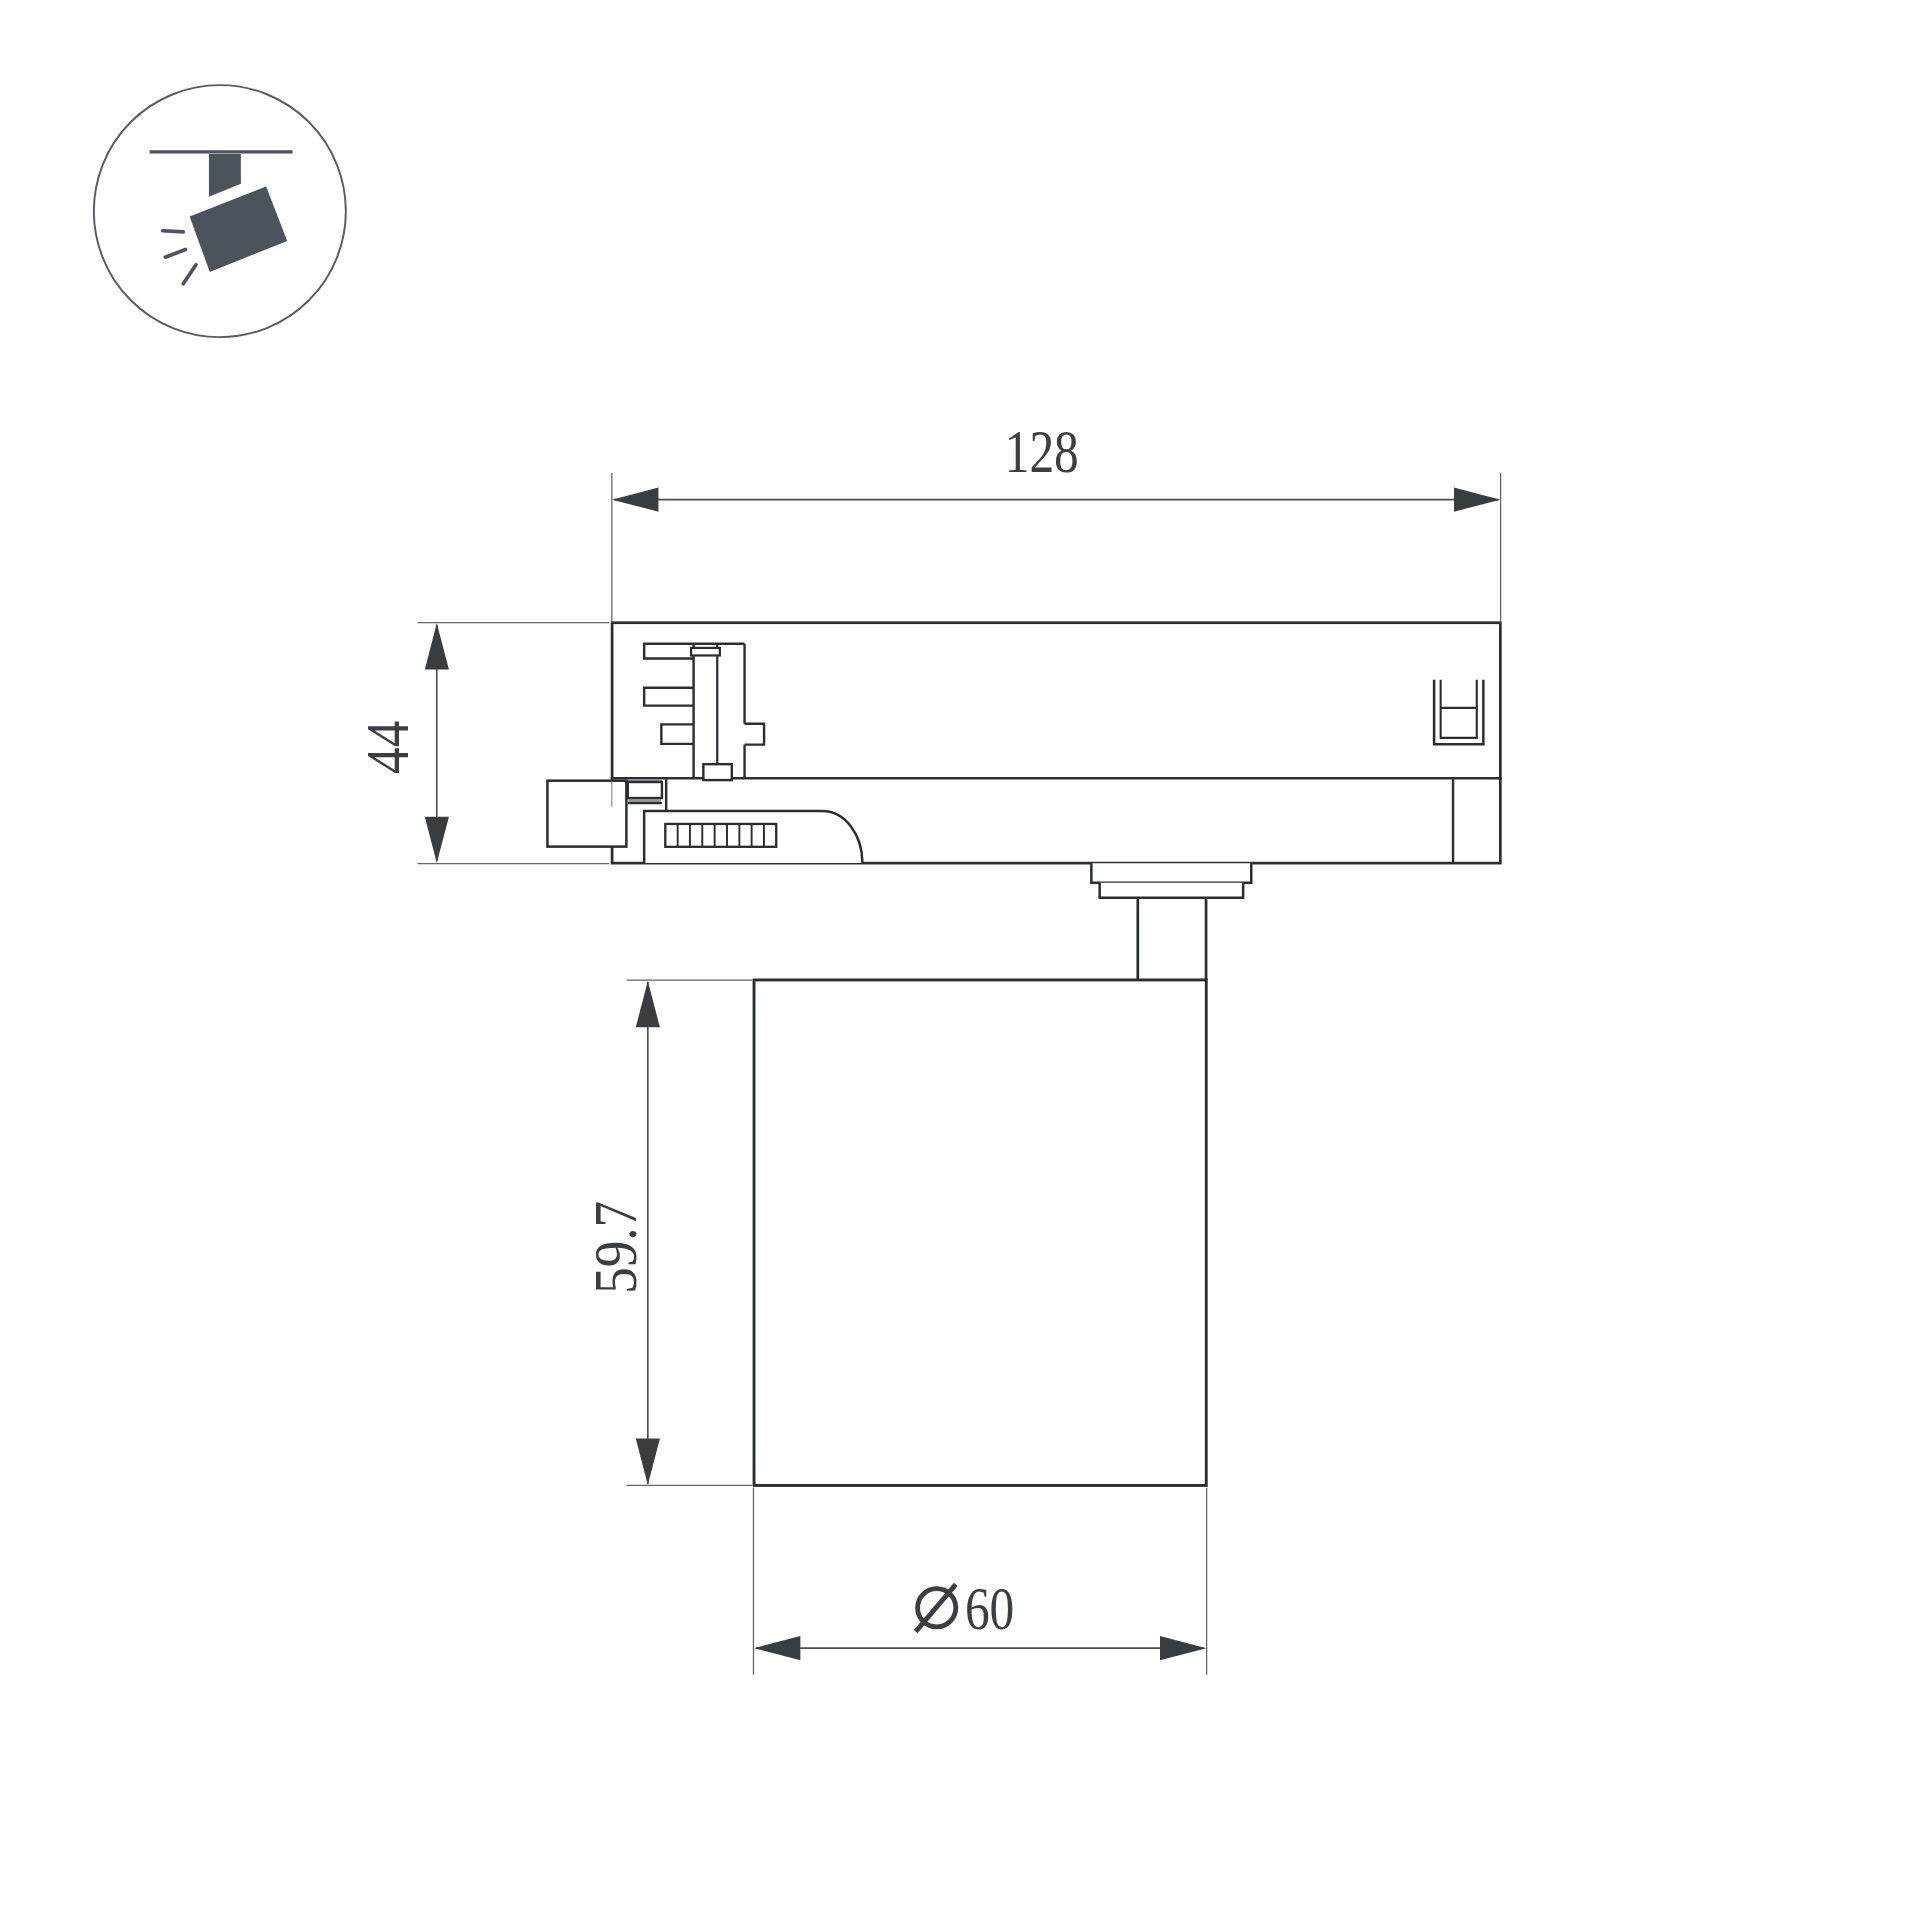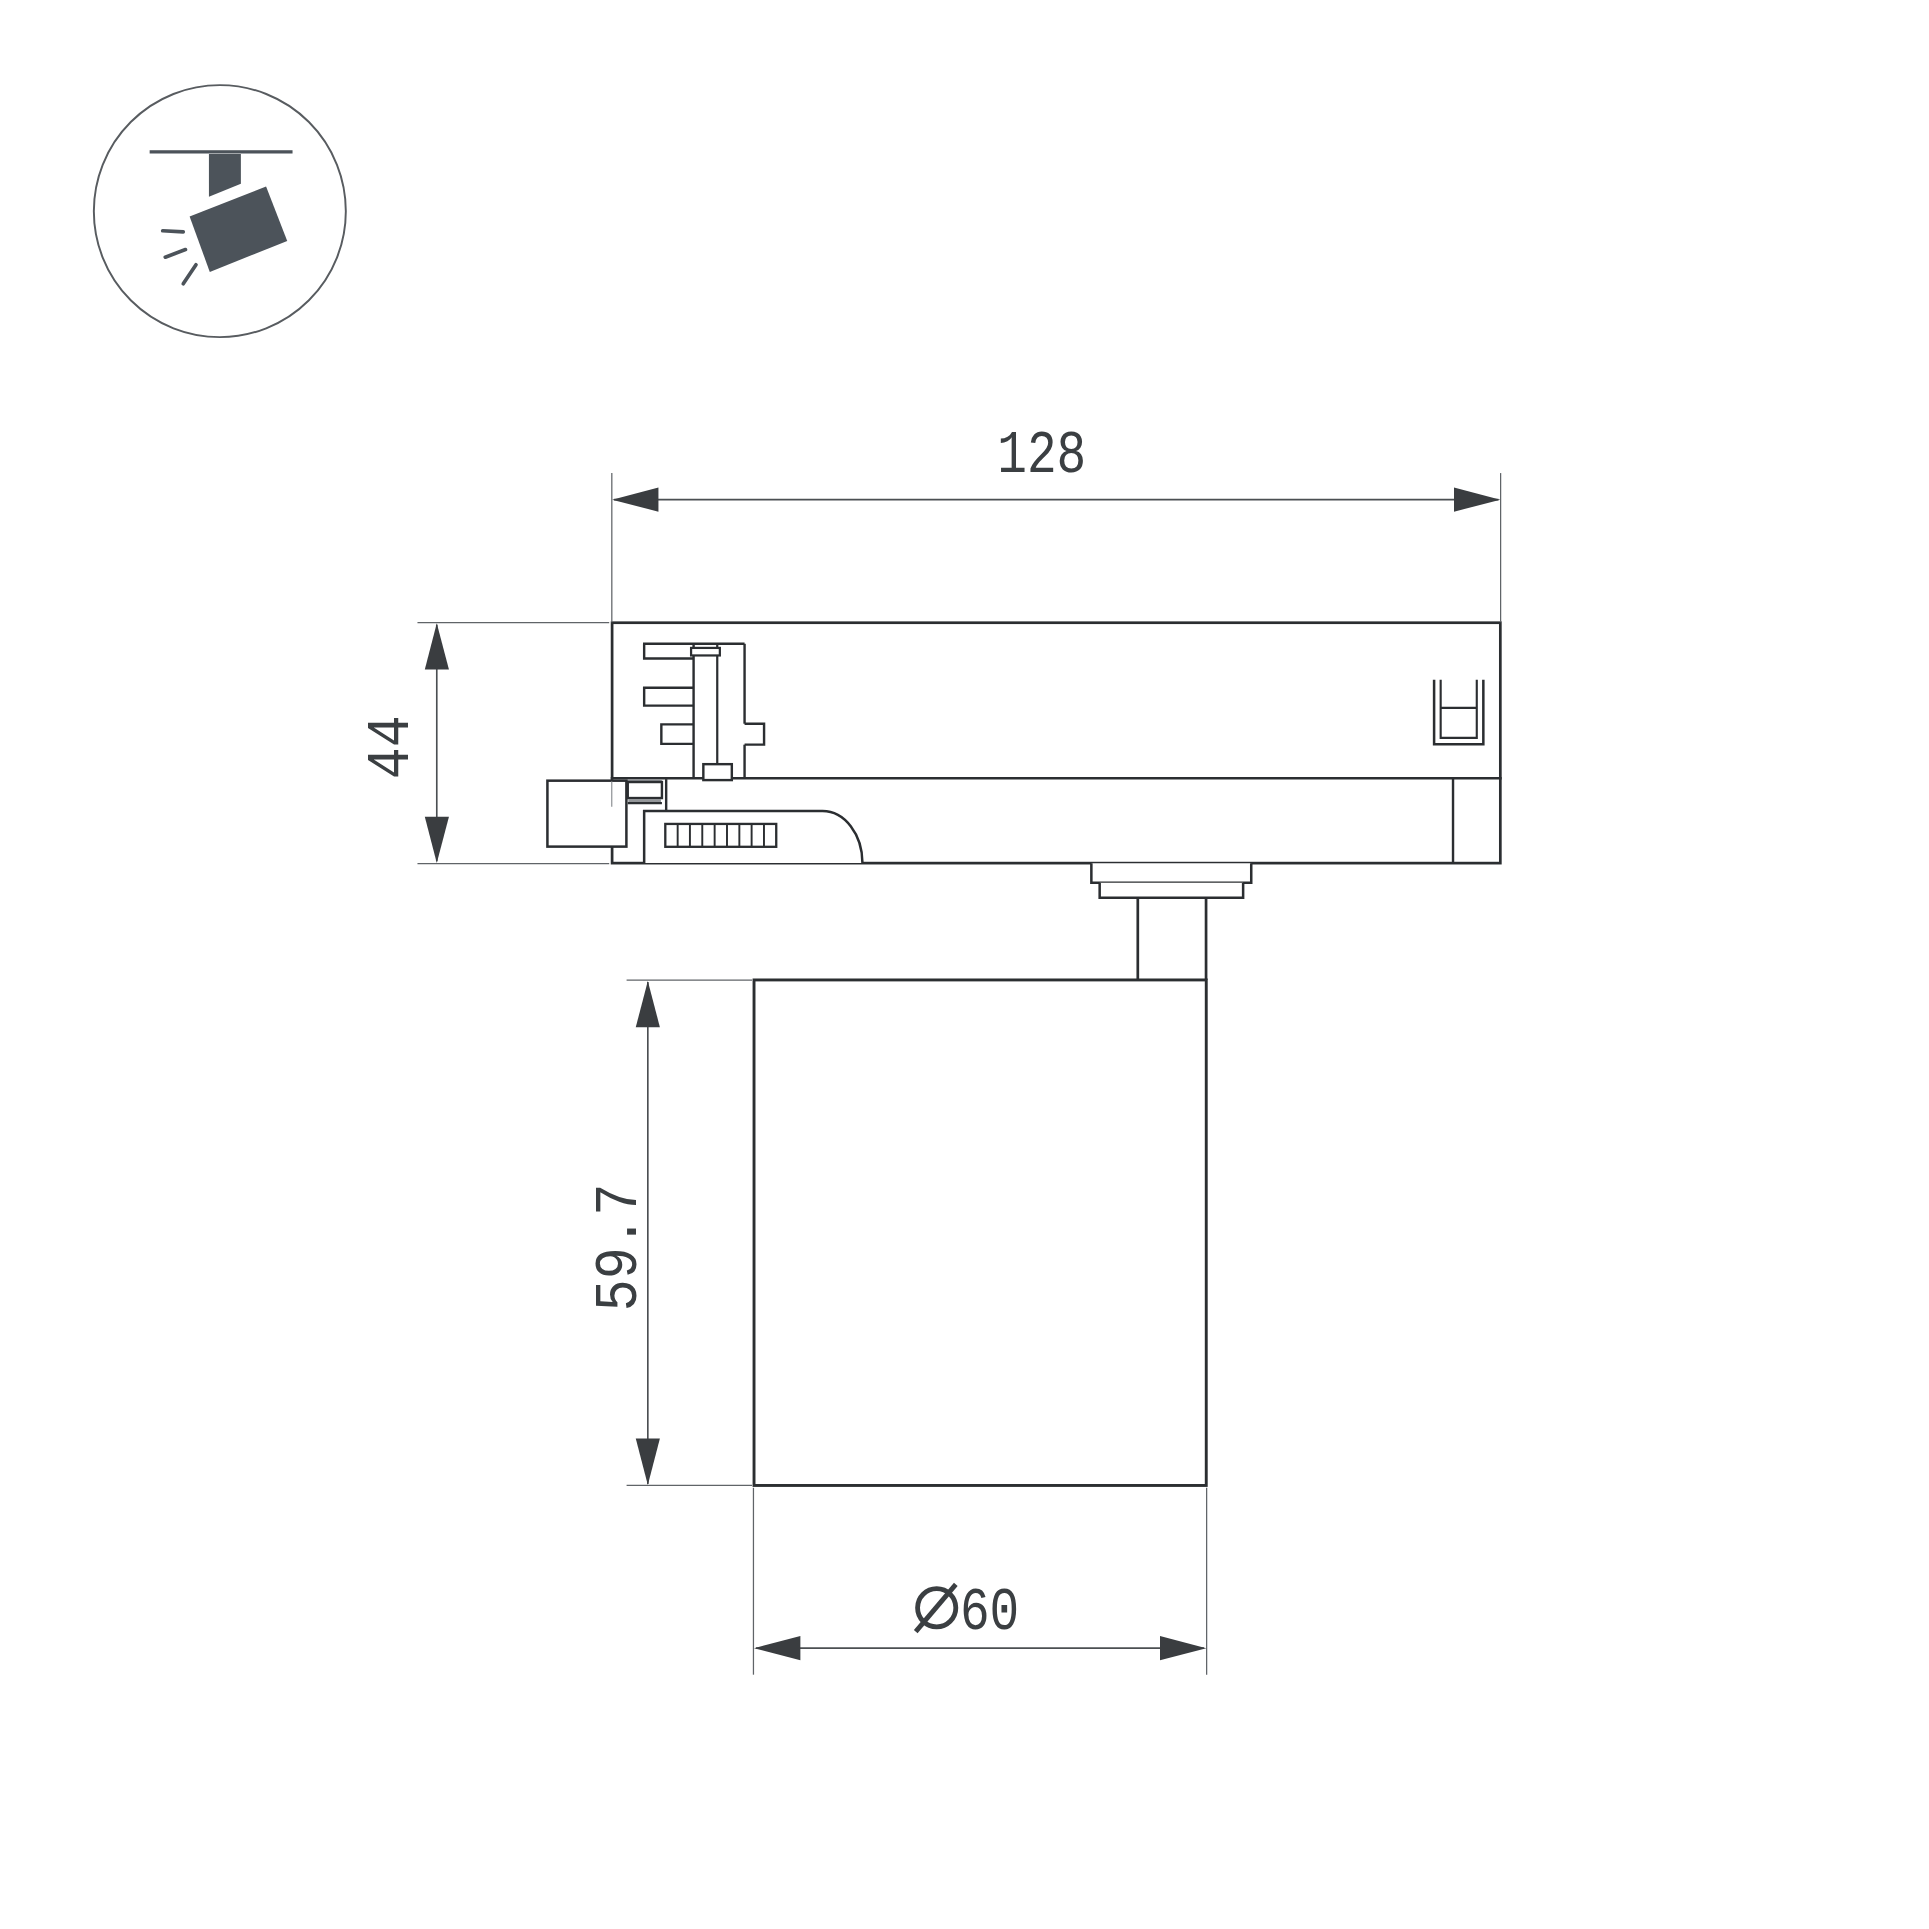--- a/index.html
+++ b/index.html
@@ -1,16 +1,16 @@
 <!DOCTYPE html>
 <html><head>
 <meta charset="utf-8">
 <style>
   html,body{margin:0;padding:0;background:#ffffff;}
-  .wrap{width:1614px;height:1929px;position:relative;font-family:Liberation Mono, monospace;}
+  .wrap{width:1614px;height:1929px;position:relative;font-family:Liberation Serif, serif;}
   svg{display:block;}
 </style>
 </head>
 <body>
 <div class="wrap">
 <svg width="1929" height="1929" viewBox="0 0 1998 1998" xmlns="http://www.w3.org/2000/svg">
 
 <rect x="0" y="0" width="1998" height="1998" fill="#ffffff"></rect>
 
 <circle cx="227.7" cy="218.7" r="130.5" fill="#ffffff" stroke="#585c60" stroke-width="2"></circle>

